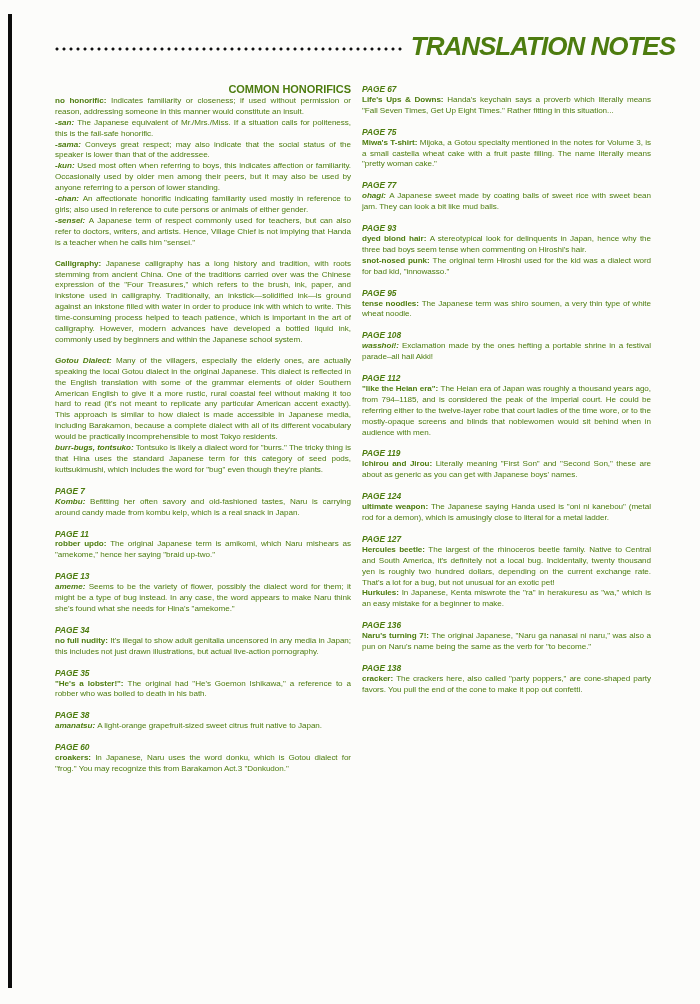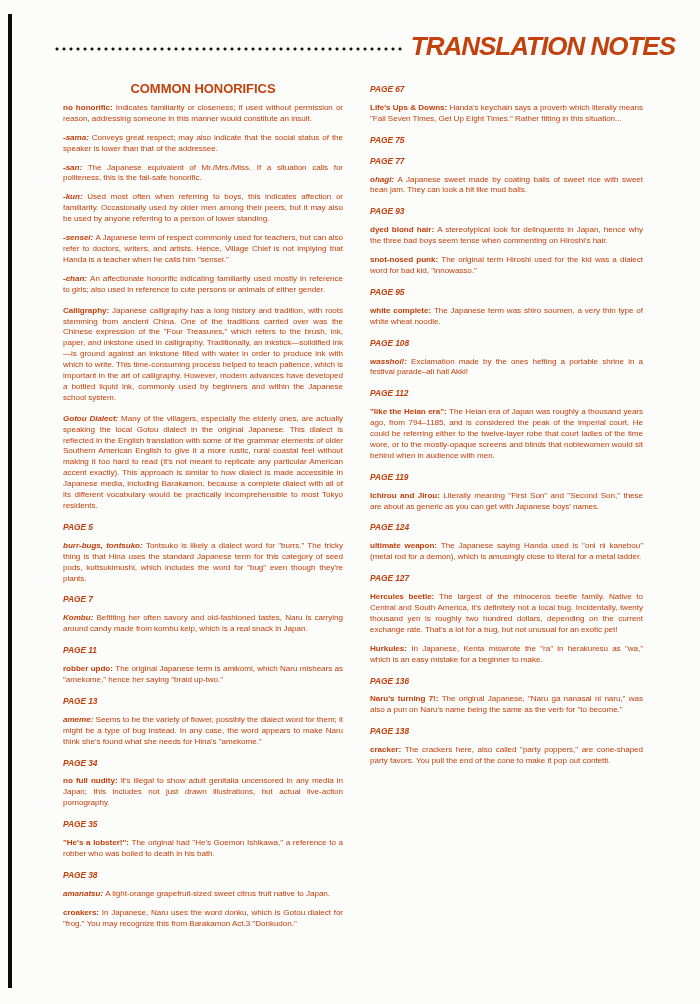--- a/index.html
+++ b/index.html
@@ -1,29 +1,29 @@
 <!DOCTYPE html>
 <html><head>
 <meta charset="utf-8">
 <style>
   html,body{margin:0;padding:0;background:#e8e8e6;}
   .page{position:relative;width:700px;height:1004px;background:#fcfcfa;overflow:hidden;
-        font-family:"Liberation Sans",sans-serif;color:#c2410c;}
+        font-family:"Liberation Sans",sans-serif;color:#4d7c0f;}
   .spine{position:absolute;left:8px;top:14px;width:4px;height:974px;background:#0c0c0c;}
   .header{position:absolute;left:55px;right:25px;top:30px;height:32px;display:flex;align-items:center;}
   .leader{flex:1;height:5px;margin-right:8px;margin-top:6px;
           background-image:radial-gradient(circle at 2px 2px,#111 1.4px,transparent 1.7px);
           background-size:7px 5px;background-repeat:repeat-x;}
   .title{font-size:26px;font-weight:bold;font-style:italic;letter-spacing:-1px;white-space:nowrap;}
   .col{position:absolute;top:84px;font-size:8.1px;line-height:10.9px;text-align:justify;
        letter-spacing:-0.05px;}
   .col-left{left:55px;width:296px;}
   .col-right{left:362px;width:289px;}
-  p{margin:8px;}
-  .hh{font-weight:bold;font-size:13px;margin:0 0 1px 0;text-align:center;}
+  p{margin:0;}
+  .hh{font-weight:bold;font-size:11px;margin:0 0 1px 0;text-align:right;}
   .ph{font-weight:bold;font-style:italic;font-size:8.4px;margin-top:10px;text-align:left;}
   .ph.first{margin-top:0;}
   .sect{margin-top:10px;}
   .tm{font-weight:bold;}
   .it{font-style:italic;}
 </style>
 </head>
 <body>
 
 <div class="page">
@@ -31,70 +31,71 @@
 
   <div class="header">
     <div class="leader"></div>
     <div class="title">TRANSLATION NOTES</div>
   </div>
 
   <div class="col col-left">
     <p class="hh">COMMON HONORIFICS</p>
 
     <p><b class="tm"><span>no honorific</span><span>: </span></b><span>Indicates familiarity or closeness; if used without permission or reason, addressing someone in this manner would constitute an insult.</span></p>
+    <p><b class="tm it"><span>-san</span><span>: </span></b><span>The Japanese equivalent of Mr./Mrs./Miss. If a situation calls for politeness, this is the fail-safe honorific.</span></p>
     <p><b class="tm it"><span>-sama</span><span>: </span></b><span>Conveys great respect; may also indicate that the social status of the speaker is lower than that of the addressee.</span></p>
-    <p><b class="tm it"><span>-san</span><span>: </span></b><span>The Japanese equivalent of Mr./Mrs./Miss. If a situation calls for politeness, this is the fail-safe honorific.</span></p>
     <p><b class="tm it"><span>-kun</span><span>: </span></b><span>Used most often when referring to boys, this indicates affection or familiarity. Occasionally used by older men among their peers, but it may also be used by anyone referring to a person of lower standing.</span></p>
+    <p><b class="tm it"><span>-chan</span><span>: </span></b><span>An affectionate honorific indicating familiarity used mostly in reference to girls; also used in reference to cute persons or animals of either gender.</span></p>
     <p><b class="tm it"><span>-sensei</span><span>: </span></b><span>A Japanese term of respect commonly used for teachers, but can also refer to doctors, writers, and artists. Hence, Village Chief is not implying that Handa is a teacher when he calls him "sensei."</span></p>
-    <p><b class="tm it"><span>-chan</span><span>: </span></b><span>An affectionate honorific indicating familiarity used mostly in reference to girls; also used in reference to cute persons or animals of either gender.</span></p>
 
     <p class="sect"><b class="tm"><span>Calligraphy</span><span>: </span></b><span>Japanese calligraphy has a long history and tradition, with roots stemming from ancient China. One of the traditions carried over was the Chinese expression of the "Four Treasures," which refers to the brush, ink, paper, and inkstone used in calligraphy. Traditionally, an inkstick—solidified ink—is ground against an inkstone filled with water in order to produce ink with which to write. This time-consuming process helped to teach patience, which is important in the art of calligraphy. However, modern advances have developed a bottled liquid ink, commonly used by beginners and within the Japanese school system.</span></p>
 
     <p class="sect"><b class="tm it"><span>Gotou Dialect</span><span>: </span></b><span>Many of the villagers, especially the elderly ones, are actually speaking the local Gotou dialect in the original Japanese. This dialect is reflected in the English translation with some of the grammar elements of older Southern American English to give it a more rustic, rural coastal feel without making it too hard to read (it's not meant to replicate any particular American accent exactly). This approach is similar to how dialect is made accessible in Japanese media, including Barakamon, because a complete dialect with all of its different vocabulary would be practically incomprehensible to most Tokyo residents.</span></p>
 
-    <p class="ph">PAGE 5</p>
     <p><b class="tm it"><span>burr-bugs, tontsuko</span><span>: </span></b><span>Tontsuko is likely a dialect word for "burrs." The tricky thing is that Hina uses the standard Japanese term for this category of seed pods, kuttsukimushi, which includes the word for "bug" even though they're plants.</span></p>
 
     <p class="ph">PAGE 7</p>
     <p><b class="tm it"><span>Kombu</span><span>: </span></b><span>Befitting her often savory and old-fashioned tastes, Naru is carrying around candy made from kombu kelp, which is a real snack in Japan.</span></p>
 
     <p class="ph">PAGE 11</p>
     <p><b class="tm"><span>robber updo</span><span>: </span></b><span>The original Japanese term is amikomi, which Naru mishears as "amekome," hence her saying "braid up-two."</span></p>
 
     <p class="ph">PAGE 13</p>
     <p><b class="tm it"><span>ameme</span><span>: </span></b><span>Seems to be the variety of flower, possibly the dialect word for them; it might be a type of bug instead. In any case, the word appears to make Naru think she's found what she needs for Hina's "amekome."</span></p>
 
     <p class="ph">PAGE 34</p>
     <p><b class="tm"><span>no full nudity</span><span>: </span></b><span>It's illegal to show adult genitalia uncensored in any media in Japan; this includes not just drawn illustrations, but actual live-action pornography.</span></p>
 
     <p class="ph">PAGE 35</p>
     <p><b class="tm"><span>"He's a lobster!"</span><span>: </span></b><span>The original had "He's Goemon Ishikawa," a reference to a robber who was boiled to death in his bath.</span></p>
 
     <p class="ph">PAGE 38</p>
     <p><b class="tm it"><span>amanatsu</span><span>: </span></b><span>A light-orange grapefruit-sized sweet citrus fruit native to Japan.</span></p>
 
+    <p class="ph">PAGE 60</p>
     <p><b class="tm"><span>croakers</span><span>: </span></b><span>In Japanese, Naru uses the word donku, which is Gotou dialect for "frog." You may recognize this from Barakamon Act.3 "Donkudon."</span></p>
   </div>
 
   <div class="col col-right">
     <p class="ph first">PAGE 67</p>
     <p><b class="tm"><span>Life's Ups &amp; Downs</span><span>: </span></b><span>Handa's keychain says a proverb which literally means "Fall Seven Times, Get Up Eight Times." Rather fitting in this situation...</span></p>
 
     <p class="ph">PAGE 75</p>
+    <p><b class="tm"><span>Miwa's T-shirt</span><span>: </span></b><span>Mijoka, a Gotou specialty mentioned in the notes for Volume 3, is a small castella wheat cake with a fruit paste filling. The name literally means "pretty woman cake."</span></p>
 
     <p class="ph">PAGE 77</p>
     <p><b class="tm it"><span>ohagi</span><span>: </span></b><span>A Japanese sweet made by coating balls of sweet rice with sweet bean jam. They can look a bit like mud balls.</span></p>
 
     <p class="ph">PAGE 93</p>
     <p><b class="tm"><span>dyed blond hair</span><span>: </span></b><span>A stereotypical look for delinquents in Japan, hence why the three bad boys seem tense when commenting on Hiroshi's hair.</span></p>
 
     <p><b class="tm"><span>snot-nosed punk</span><span>: </span></b><span>The original term Hiroshi used for the kid was a dialect word for bad kid, "innowasso."</span></p>
 
     <p class="ph">PAGE 95</p>
-    <p><b class="tm"><span>white complete</span><span>: </span></b><span>The Japanese term was shiro soumen, a very thin type of white wheat noodle.</span></p>
+    <p><b class="tm"><span>tense noodles</span><span>: </span></b><span>The Japanese term was shiro soumen, a very thin type of white wheat noodle.</span></p>
 
     <p class="ph">PAGE 108</p>
     <p><b class="tm it"><span>wasshoi!</span><span>: </span></b><span>Exclamation made by the ones hefting a portable shrine in a festival parade–all hail Akki!</span></p>
 
     <p class="ph">PAGE 112</p>
     <p><b class="tm"><span>"like the Heian era"</span><span>: </span></b><span>The Heian era of Japan was roughly a thousand years ago, from 794–1185, and is considered the peak of the imperial court. He could be referring either to the twelve-layer robe that court ladies of the time wore, or to the mostly-opaque screens and blinds that noblewomen would sit behind when in audience with men.</span></p>
 
     <p class="ph">PAGE 119</p>
     <p><b class="tm"><span>Ichirou and Jirou</span><span>: </span></b><span>Literally meaning "First Son" and "Second Son," these are about as generic as you can get with Japanese boys' names.</span></p>
 

